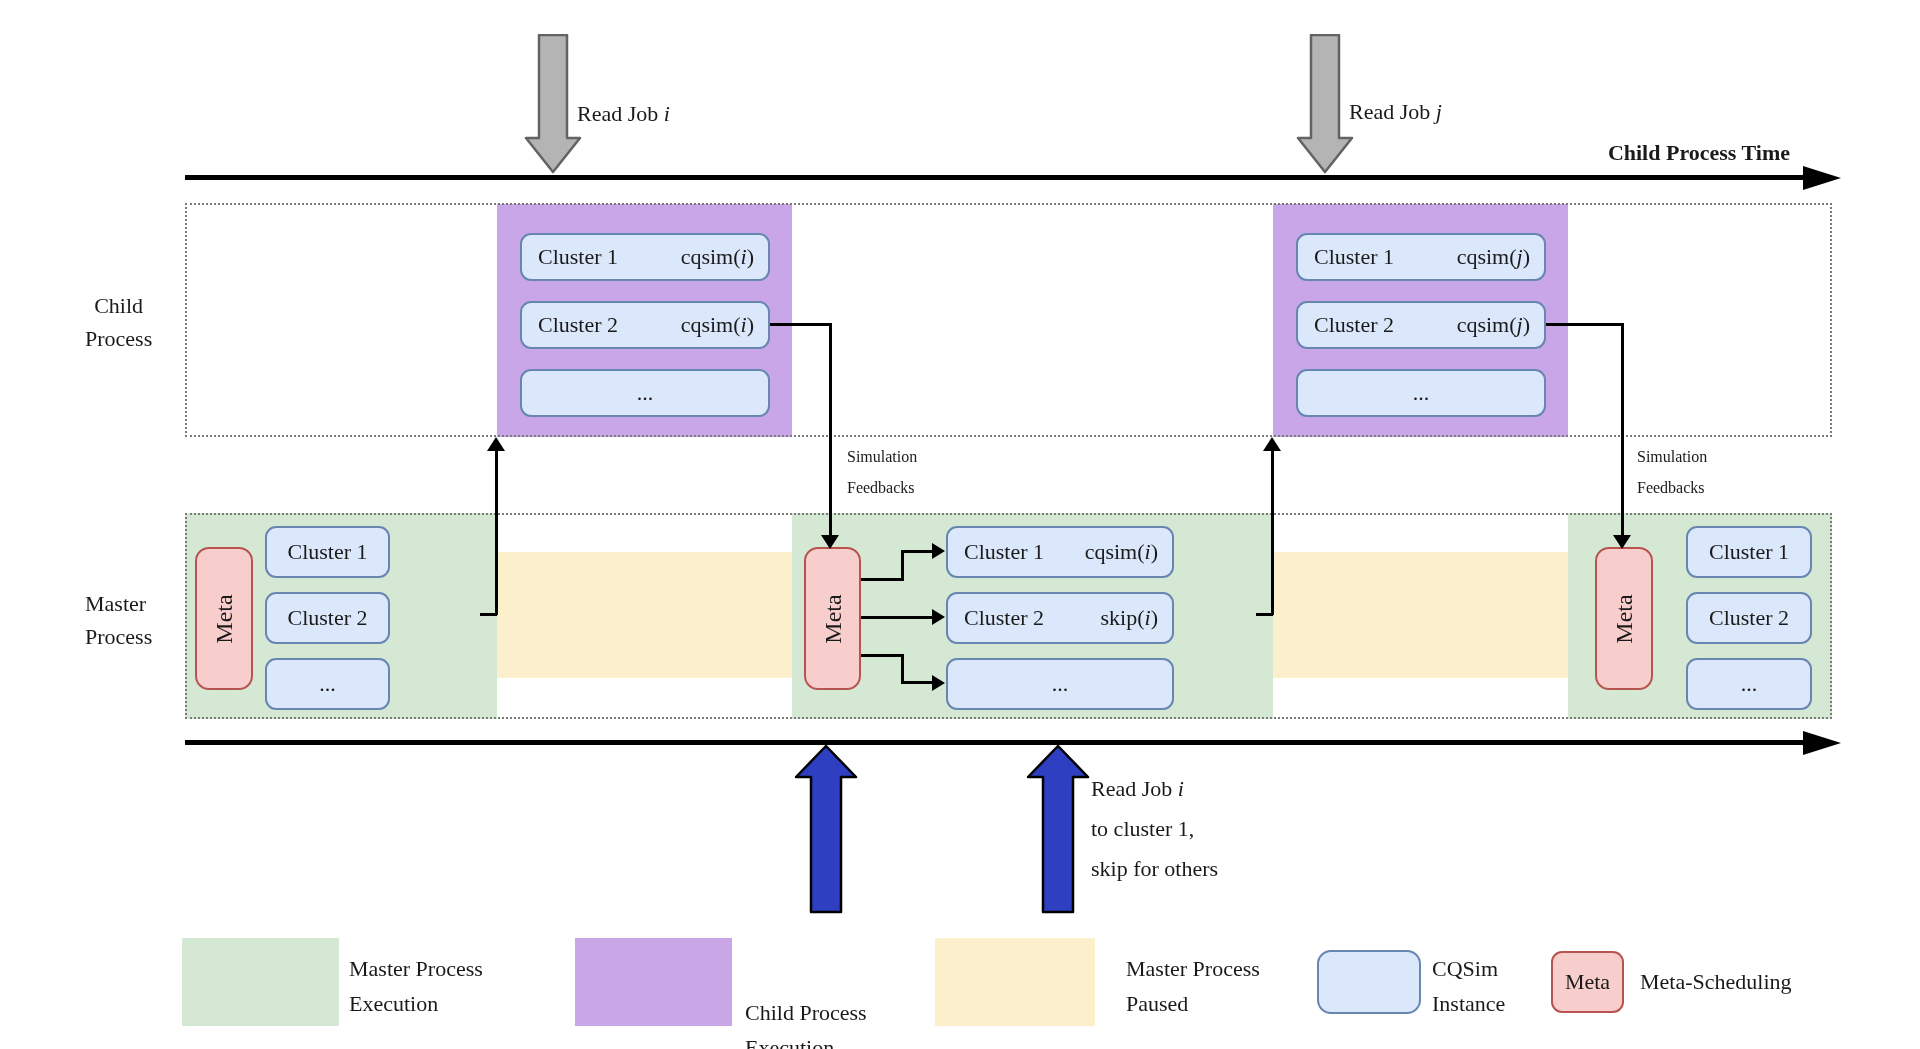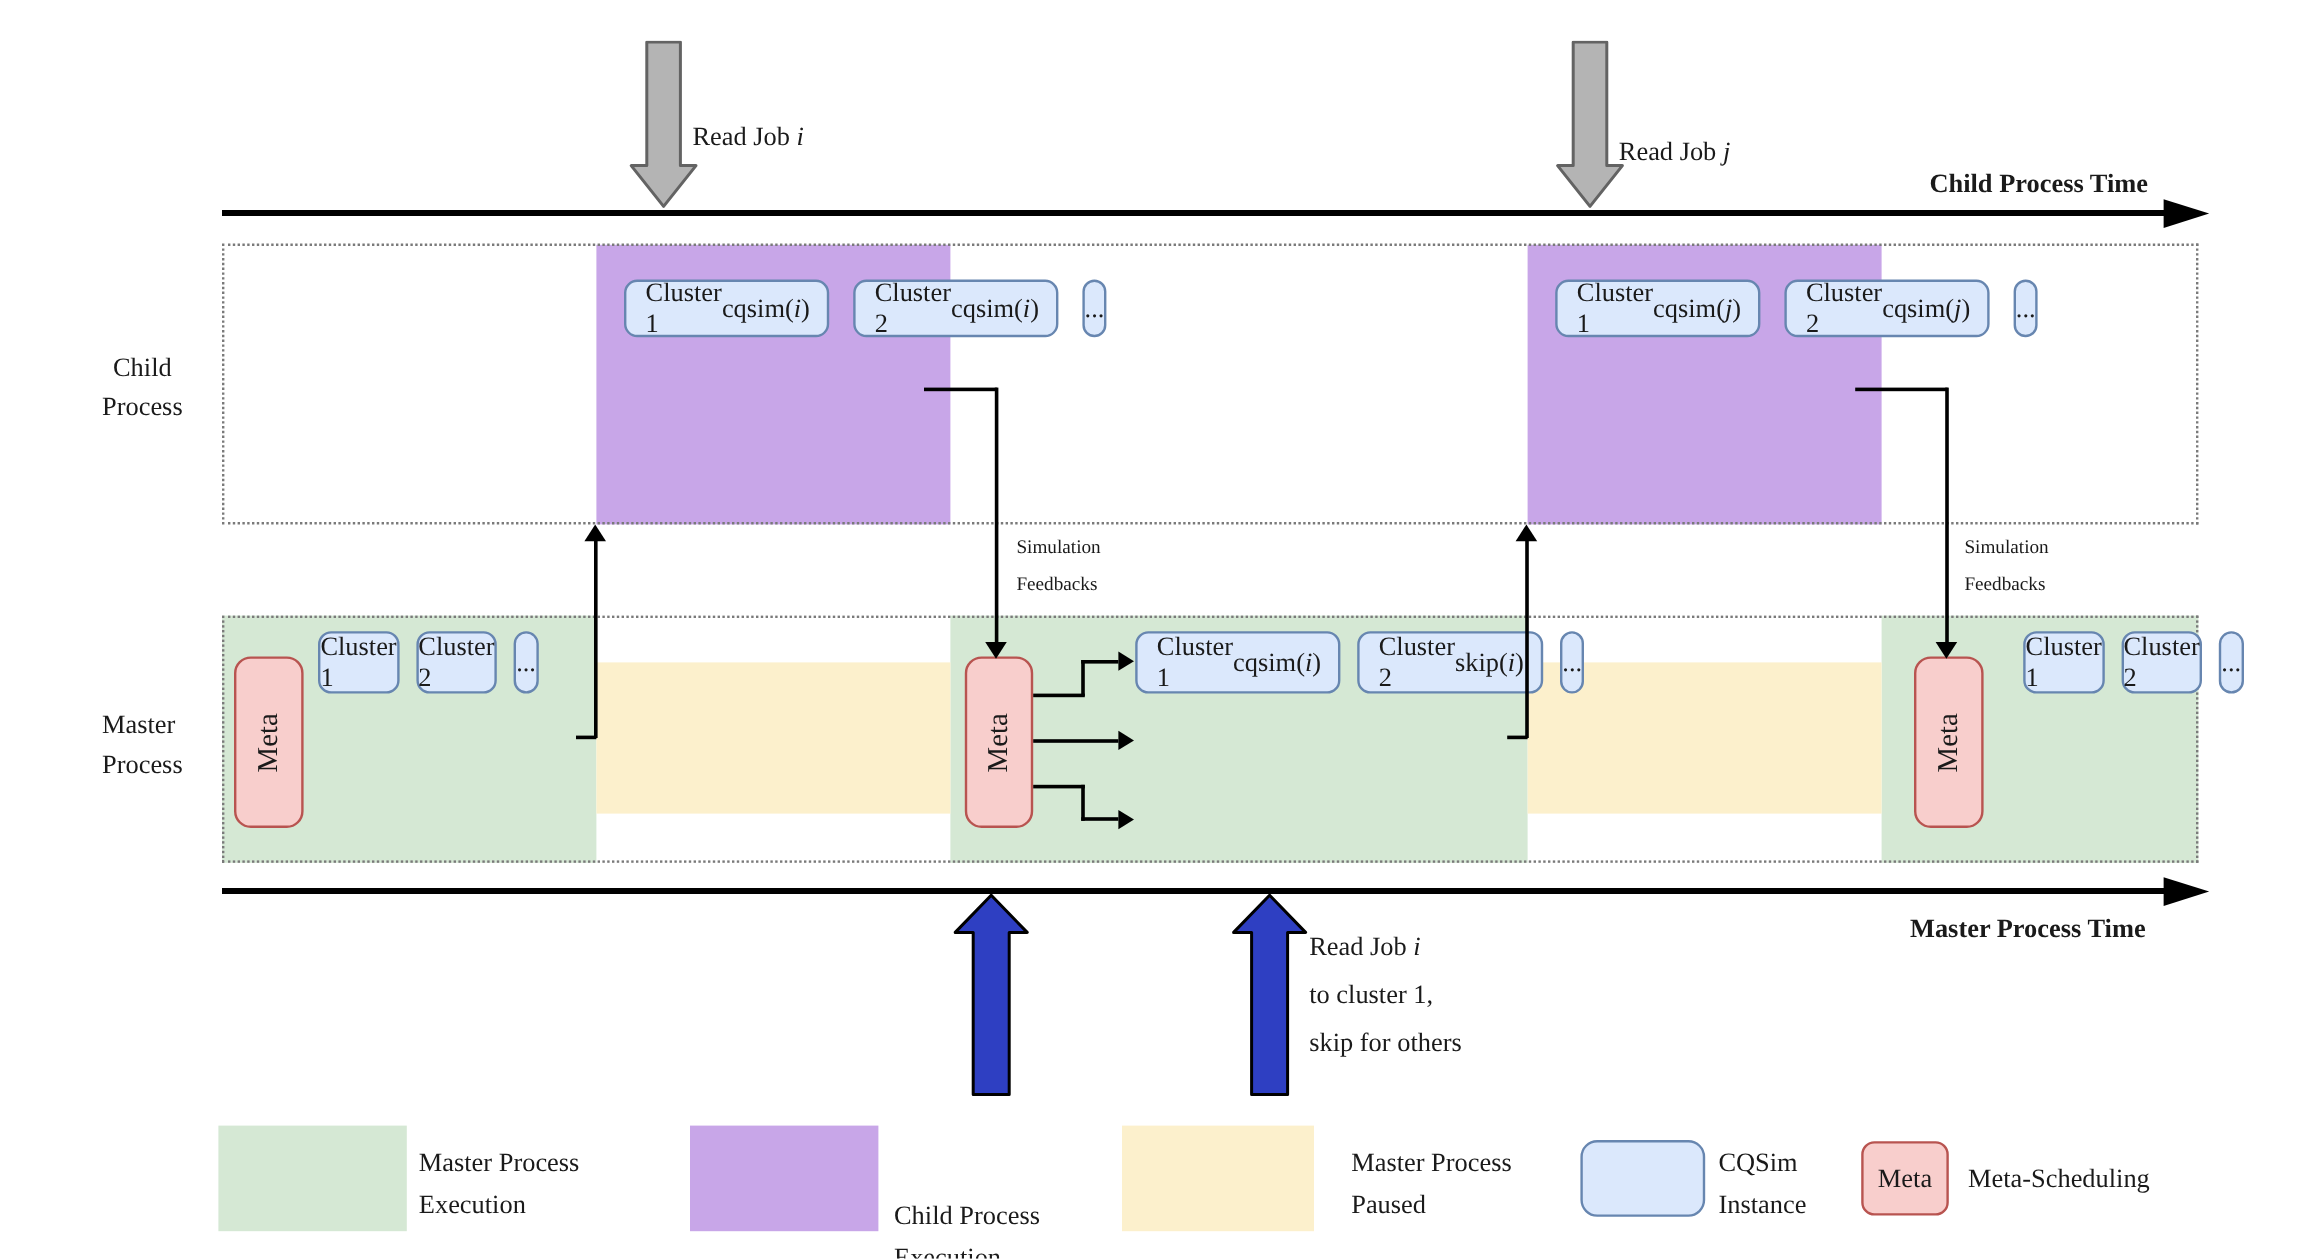--- a/index.html
+++ b/index.html
@@ -15,21 +15,21 @@
   .bold{font-weight:bold;}
   .axis-line{position:absolute;height:5px;background:#000;}
   .axis-head{position:absolute;width:0;height:0;border-top:12px solid transparent;
              border-bottom:12px solid transparent;border-left:38px solid #000;}
   .dotted-box{position:absolute;border:2px dotted #7a7a7a;box-sizing:border-box;z-index:4;pointer-events:none;}
   .band{position:absolute;z-index:1;}
   .row{box-sizing:border-box;background:var(--blue_fill);border:2px solid var(--blue_stroke);
        border-radius:11px;font-size:22px;display:flex;align-items:center;}
   .row-split{justify-content:space-between;padding:0 14px 0 16px;}
   .row-center{justify-content:center;}
-  .rows-col{position:absolute;display:flex;flex-direction:row;z-index:5;}
+  .rows-col{position:absolute;display:flex;flex-direction:column;z-index:5;}
   .child-rows{gap:20px;}
   .child-rows .row{height:48px;}
   .master-rows{gap:14px;}
   .master-rows .row{height:52px;}
   .meta-box{position:absolute;background:var(--pink_fill);border:2.5px solid var(--pink_stroke);
             border-radius:14px;box-sizing:border-box;z-index:5;}
   .meta-box span{position:absolute;left:50%;top:50%;transform:translate(-50%,-50%) rotate(-90deg);
                  font-size:24px;white-space:nowrap;}
   .h-seg{position:absolute;height:2.5px;background:#000;z-index:6;}
   .v-seg{position:absolute;width:2.5px;background:#000;z-index:6;}
@@ -60,40 +60,39 @@
 
   <div class="dotted-box" style="left:185px;top:203px;width:1647px;height:234px;"></div>
   <div class="dotted-box" style="left:185px;top:513px;width:1647px;height:206px;"></div>
 
   <div class="axis-line" style="left:185px;top:175px;width:1620px;"></div>
   <div class="axis-head" style="left:1803px;top:166px;"></div>
   <div class="abs txt bold" style="left:1440px;top:137px;width:350px;text-align:right;">Child Process Time</div>
 
   <div class="axis-line" style="left:185px;top:740px;width:1620px;"></div>
   <div class="axis-head" style="left:1803px;top:731px;"></div>
-  <div class="abs txt bold" style="left:1438px;top:758px;width:350px;text-align:right;">Master Process Time</div>
 
   <div class="abs txt" style="left:85px;top:289px;line-height:33px;text-align:center;">
     <div>Child</div>
     <div>Process</div>
   </div>
   <div class="abs txt" style="left:85px;top:587px;line-height:33px;">
     <div>Master</div>
     <div>Process</div>
   </div>
 
   <svg class="abs" style="left:522px;top:34px;z-index:3;" width="62" height="140" viewBox="0 0 62 140">
     <polygon points="17,1 45,1 45,104 58,104 31,138 4,104 17,104" fill="var(--arrow_gray)" stroke="var(--arrow_gray_stroke)" stroke-width="2.5" stroke-linejoin="round"></polygon>
   </svg>
   <div class="abs txt" style="left:577px;top:98px;"><span>Read Job </span><i>i</i></div>
 
   <svg class="abs" style="left:1294px;top:34px;z-index:3;" width="62" height="140" viewBox="0 0 62 140">
     <polygon points="17,1 45,1 45,104 58,104 31,138 4,104 17,104" fill="var(--arrow_gray)" stroke="var(--arrow_gray_stroke)" stroke-width="2.5" stroke-linejoin="round"></polygon>
   </svg>
-  <div class="abs txt" style="left:1349px;top:110px;"><span>Read Job </span><i>j</i></div>
+  <div class="abs txt" style="left:1349px;top:96px;"><span>Read Job </span><i>j</i></div>
 
   <div class="rows-col child-rows" style="left:520px;top:233px;width:250px;">
     <div class="row row-split">
       <span>Cluster 1</span>
       <span><span>cqsim(</span><i>i</i><span>)</span></span>
     </div>
     <div class="row row-split">
       <span>Cluster 2</span>
       <span><span>cqsim(</span><i>i</i><span>)</span></span>
     </div>

